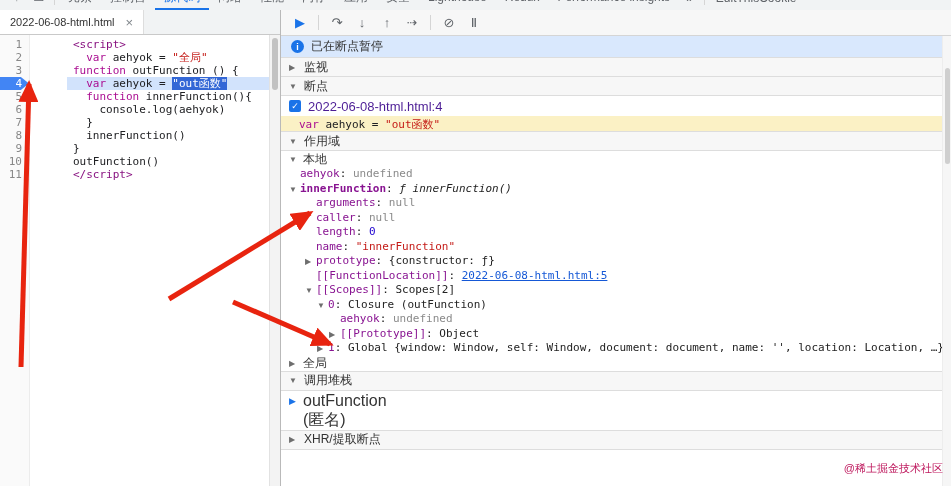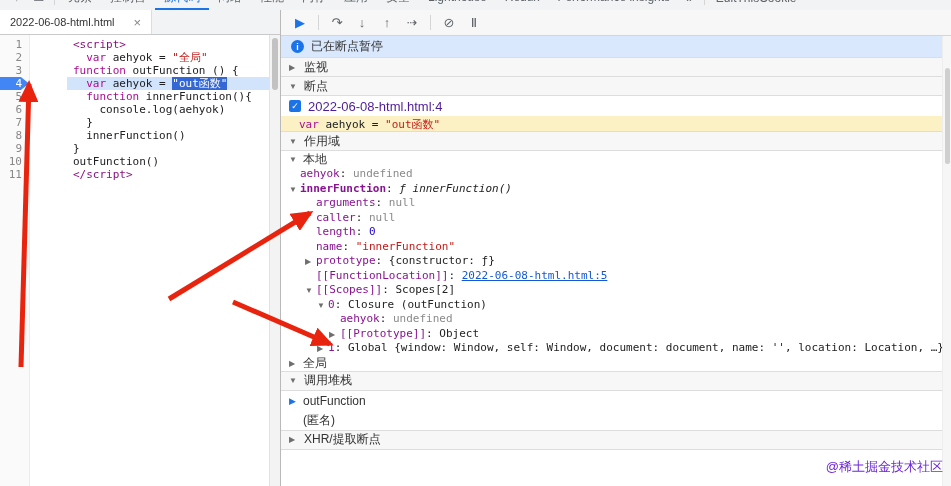--- a/index.html
+++ b/index.html
@@ -14,21 +14,21 @@
   .tsep{width:1px;background:#d5d5d5;margin:5px 4px;}
   .ttab{display:flex;align-items:center;padding:0 9px;color:#5f6368;font-size:12px;border-bottom:2px solid transparent;white-space:nowrap;}
   .ttab.sel{color:#1a73e8;border-bottom-color:#1a73e8;}
   .more,.ext{display:flex;align-items:center;padding:0 7px;color:#5f6368;font-size:12px;white-space:nowrap;}
 
   
   .main{display:flex;height:476px;}
   .left{width:281px;border-right:1px solid #b9b9b9;display:flex;flex-direction:column;flex:none;background:#fff;}
 
   .filetabs{height:25px;background:#f1f3f4;border-bottom:1px solid #c9c9c9;display:flex;flex:none;}
-  .filetab{background:#fff;display:flex;align-items:center;gap:19px;padding:0 10px;font-size:11px;color:#333;border-right:1px solid #ddd;}
+  .filetab{background:#fff;display:flex;align-items:center;gap:11px;padding:0 10px;font-size:11px;color:#333;border-right:1px solid #ddd;}
   .fclose{color:#80868b;font-size:13px;cursor:pointer;}
 
   .editor{flex:1;display:flex;position:relative;font-family:"DejaVu Sans Mono","Liberation Mono",monospace;
           font-size:11px;line-height:13px;overflow:hidden;background:#fff;}
   .gutter{width:30px;background:#fafafa;border-right:1px solid #ececec;padding-top:3px;flex:none;}
   .gut{height:13px;text-align:right;padding-right:7px;color:#888;cursor:pointer;}
   .gut.bp{background:#4285f4;color:#fff;clip-path:polygon(0 0,72% 0,100% 50%,72% 100%,0 100%);}
   .code{flex:1;padding-top:3px;min-width:0;margin-left:37px;}
   .cl{height:13px;white-space:pre;padding-left:6px;}
   .cl.exec{background:#d2e3fc;}
@@ -71,27 +71,27 @@
   .pname.bold{font-weight:bold}
   .psep{color:#222}
   .pval{color:#222}
   .pval.gray{color:#8a8a8a}.pval.num{color:#1c00cf}.pval.str{color:#c41a16}
   .pval.fn{font-style:italic}
   .pval.link{color:#1558d6;text-decoration:underline}
 
   .frames{flex:none;}
   .frame{height:20px;display:flex;align-items:center;padding:0 8px;gap:4px;color:#333;cursor:pointer;}
   .fmark{width:10px;color:#1a73e8;font-size:9px;flex:none;}
-  .flabel{font-size:12px;}
+  .flabel{font-size:16px;}
 
   .rscroll{position:absolute;right:0;top:26px;bottom:0;width:9px;background:#f6f6f6;border-left:1px solid #ededed;}
   .rscroll .thumb{position:absolute;top:32px;left:2px;width:5px;height:96px;background:#cfcfcf;border-radius:3px;}
 
   .arrows{position:absolute;left:0;top:0;width:951px;height:486px;pointer-events:none;z-index:50;}
-  .watermark{position:absolute;right:8px;bottom:10px;color:#6d28d9;font-size:13px;z-index:40;}
+  .watermark{position:absolute;right:8px;bottom:10px;color:#be185d;font-size:11px;z-index:40;}
 </style>
 </head>
 <body>
 
 <div class="root">
 
   <div class="toptabs">
     <div class="tinner">
       <span class="ticon">⌖</span>
       <span class="ticon">▭</span>

